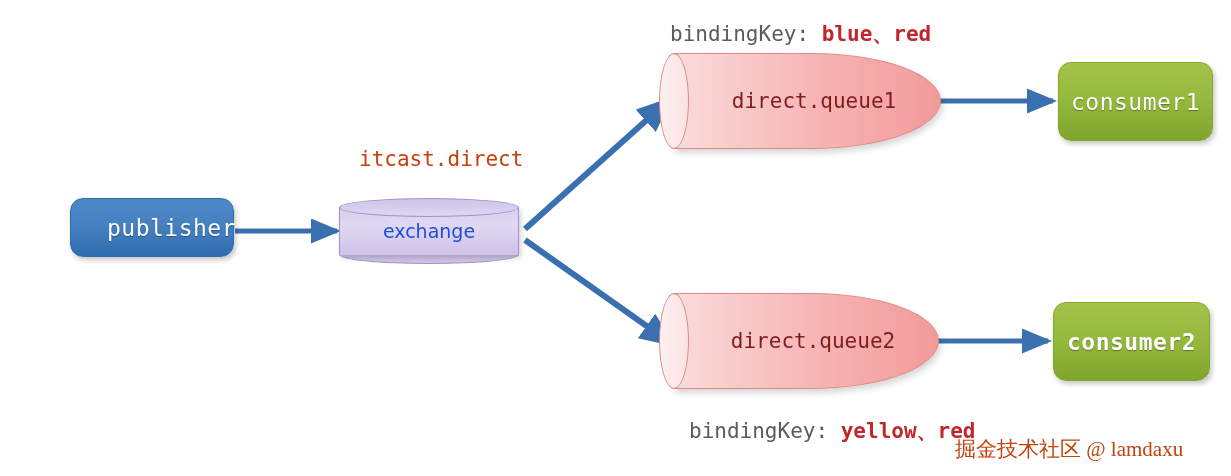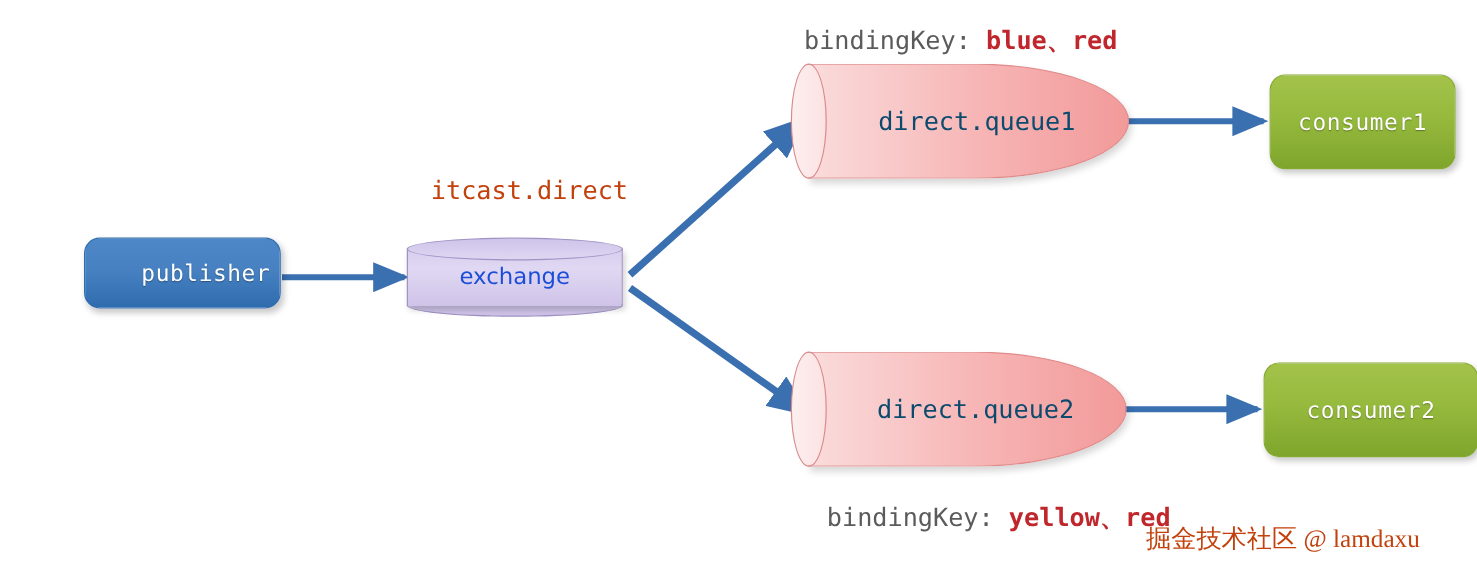--- a/index.html
+++ b/index.html
@@ -33,21 +33,21 @@
     align-items: center;
     justify-content: center;
     box-sizing: border-box;
   }
 
   
   .box {
     border-radius: 13px;
     color: #ffffff;
     font-family: "DejaVu Sans Mono", monospace;
-    font-size: 19px;
+    font-size: 23px;
     letter-spacing: 0.5px;
     text-shadow: 0 1px 1px rgba(0,0,0,0.35);
     box-shadow: 2px 3px 5px rgba(0,0,0,0.22);
   }
   .box-blue {
     background: linear-gradient(to bottom, #4e87c7 0%, #4781c2 45%, #2f6cae 100%);
     border: 1px solid #2f6cae;
     padding-left: 39px;
   }
   .box-green {
@@ -127,21 +127,21 @@
     background: linear-gradient(to right, #fdefef 0%, #fbe2e2 100%);
     border: 1px solid #d98a8a;
     box-sizing: border-box;
   }
   .cyl-h .label {
     position: absolute;
     left: 28px; right: 0; top: 0; bottom: 0;
     display: flex;
     align-items: center;
     justify-content: center;
-    color: #0c4a6e;
+    color: #7f1d1d;
     font-family: "DejaVu Sans Mono", monospace;
     font-size: 21px;
     letter-spacing: 0px;
   }
 
   
   .plain-label {
     position: absolute;
     color: #c2410c;
     font-family: "DejaVu Sans Mono", monospace;
@@ -221,19 +221,19 @@
   <div class="cyl-h" style="left:630px; top:293px; width:280px; height:96px;">
     <div class="body"></div>
     <div class="cap-left"></div>
     <div class="label">direct.queue2</div>
   </div>
 
   <div class="node box box-green" style="left:1029px; top:62px; width:155px; height:79px;">
     <span>consumer1</span>
   </div>
 
-  <div class="node box box-green" style="left:1024px; top:302px; width:179px; height:79px;">
+  <div class="node box box-green" style="left:1024px; top:302px; width:157px; height:79px;font-weight:bold;">
     <span>consumer2</span>
   </div>
 
   <div class="watermark" style="left:926px; top:435px;">掘金技术社区 @ lamdaxu</div>
 
 </div>
 
 </body></html>

